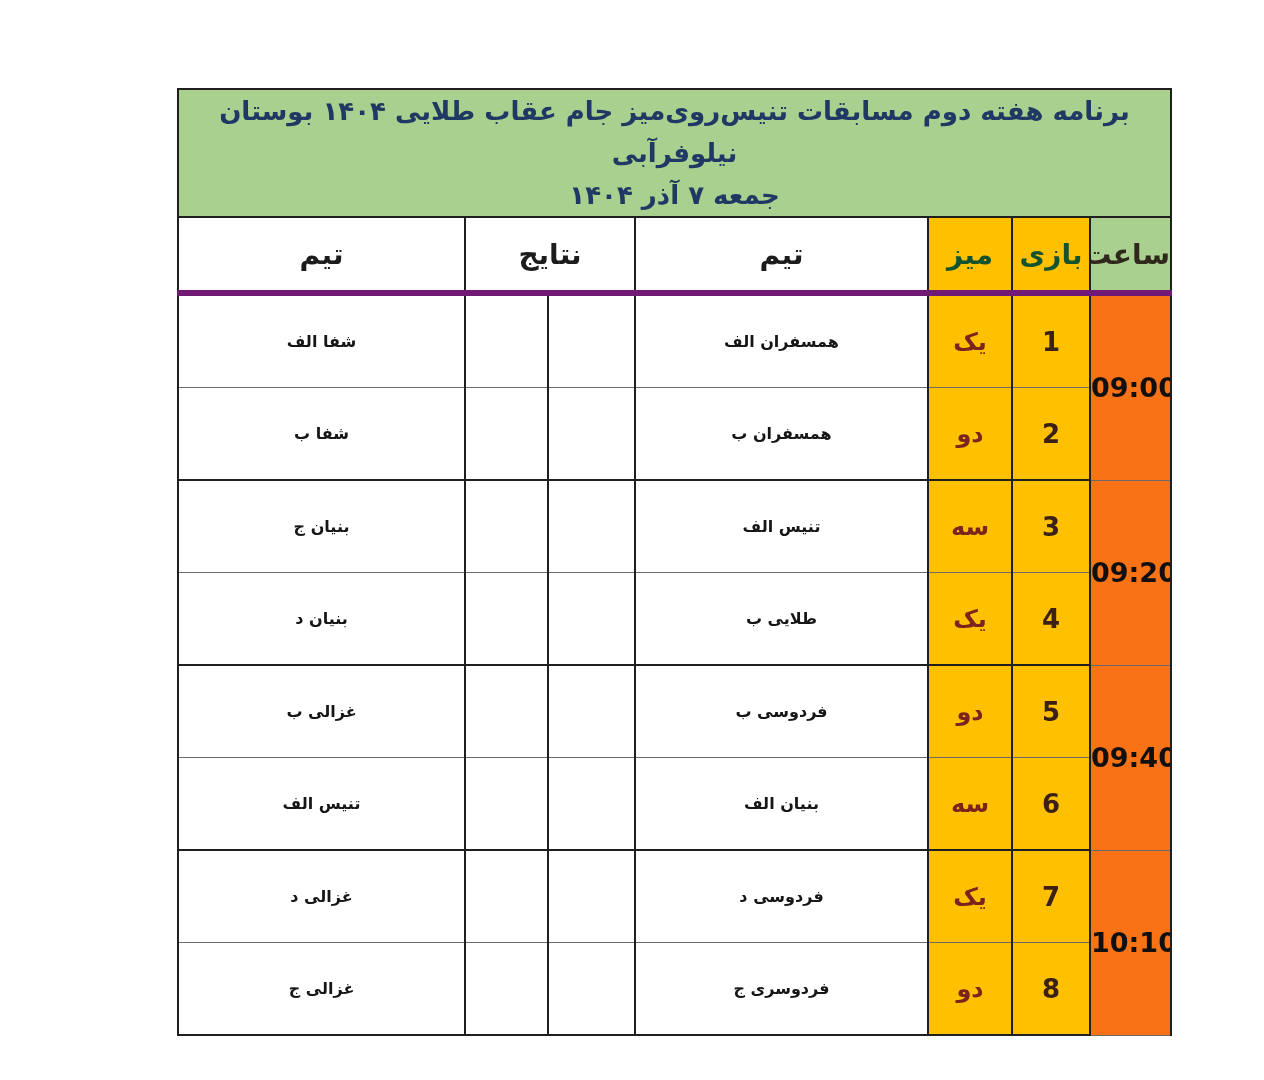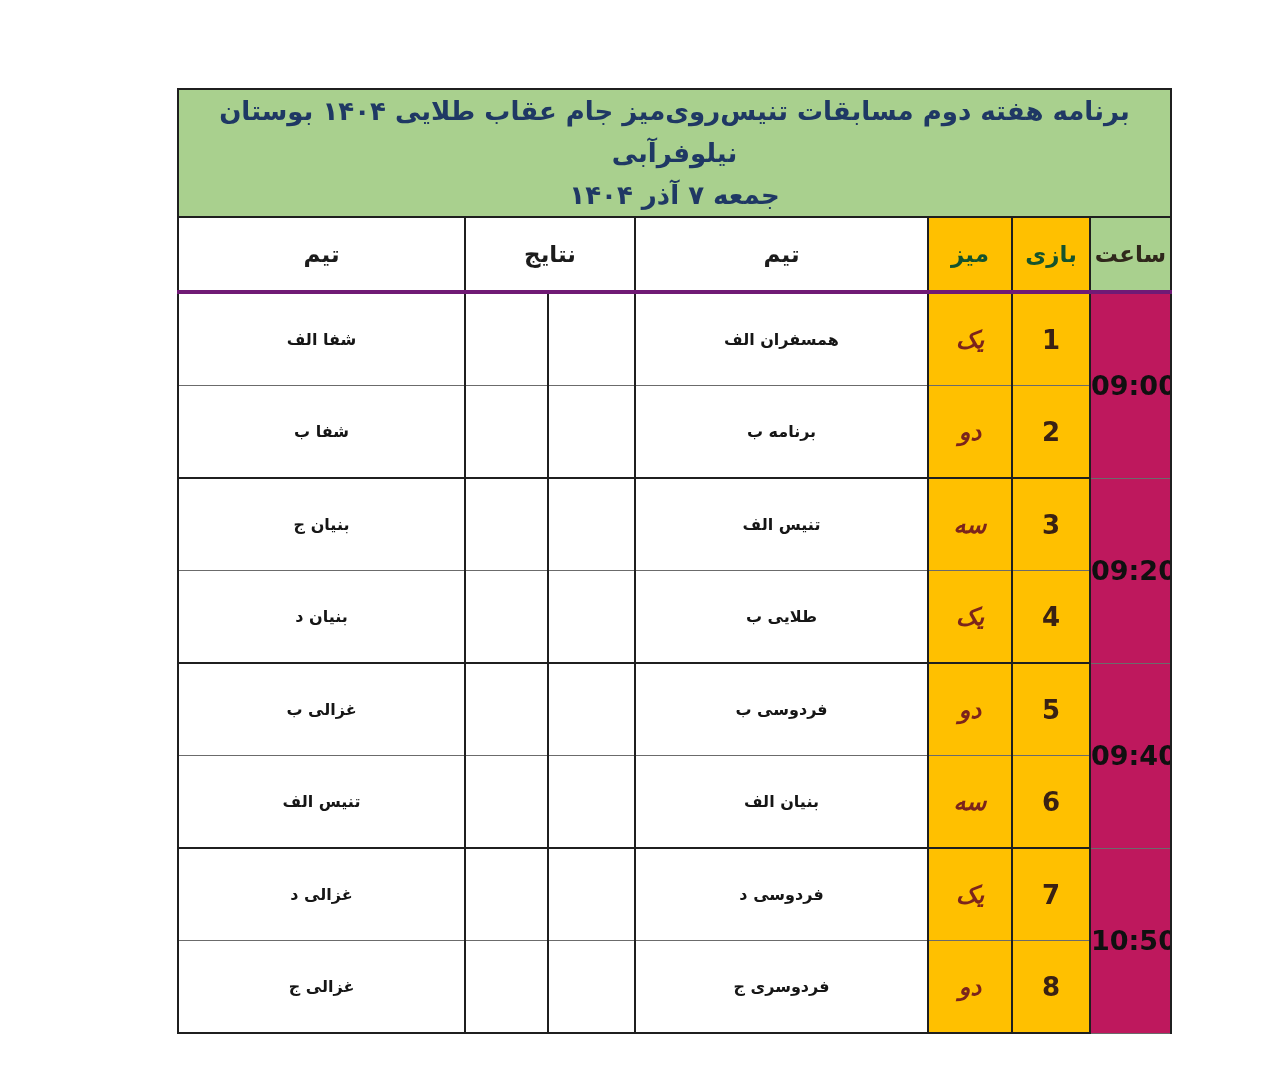--- a/index.html
+++ b/index.html
@@ -18,34 +18,34 @@
     padding:0;overflow:hidden;white-space:nowrap;
     vertical-align:middle;text-align:center;direction:rtl;
   }
   tr.outer-top td, tr.outer-top th{border-top:2px solid #1f1f1f;}
   .title-cell{
     background:#a9d08e;height:100px;border-bottom:2px solid #1f1f1f;
     color:#1f3864;font-weight:bold;font-size:26px;line-height:42px;
     text-align:center;white-space:normal;
   }
   .hdr td{
-    height:72px;background:#ffffff;font-weight:bold;font-size:23px;color:#1c1c1c;
-    border-bottom:4px solid #701a75;
+    height:72px;background:#ffffff;font-weight:bold;font-size:28px;color:#1c1c1c;
+    border-bottom:6px solid #701a75;
   }
   .hdr td.orange{background:#ffc000;color:#14532d;}
   .hdr td.green{background:#a9d08e;color:#30281c;text-align:center;}
   tbody td{height:91px;background:#ffffff;}
   tr.in-group td{border-bottom:1px solid #6b6b6b;}
   tr.group-end td{border-bottom:2px solid #1f1f1f;}
   td.team{font-weight:bold;font-size:16px;color:#161616;}
   td.result{background:#ffffff;}
-  td.orange-val{background:#ffc000;font-weight:bold;font-size:24px;color:#7b241c;font-style:italic;}
+  td.orange-val{background:#ffc000;font-weight:bold;font-size:24px;color:#7b241c;}
   td.orange-num{background:#ffc000;font-weight:bold;font-size:26px;color:#3a2113;}
   td.time-cell{
-    background:#be185d;font-weight:bold;font-size:27px;color:#101010;
+    background:#f97316;font-weight:bold;font-size:27px;color:#101010;
     border-bottom:2px solid #1f1f1f;direction:ltr;
     font-family:"DejaVu Sans",sans-serif;letter-spacing:0px;
   }
 </style>
 </head>
 <body>
 
 <div class="sheet">
 <table>
   <colgroup>
@@ -82,21 +82,21 @@
       <td class="result"></td>
       <td class="team">همسفران الف</td>
       <td class="orange-val">یک</td>
       <td class="orange-num">1</td>
       <td class="time-cell" rowspan="2">09:00</td>
     </tr>
     <tr class="group-end">
       <td class="team">شفا ب</td>
       <td class="result"></td>
       <td class="result"></td>
-      <td class="team">برنامه ب</td>
+      <td class="team">همسفران ب</td>
       <td class="orange-val">دو</td>
       <td class="orange-num">2</td>
     </tr>
 
     <tr class="in-group">
       <td class="team">بنیان ج</td>
       <td class="result"></td>
       <td class="result"></td>
       <td class="team">تنیس الف</td>
       <td class="orange-val">سه</td>
@@ -130,21 +130,21 @@
       <td class="orange-num">6</td>
     </tr>
 
     <tr class="in-group">
       <td class="team">غزالی د</td>
       <td class="result"></td>
       <td class="result"></td>
       <td class="team">فردوسی د</td>
       <td class="orange-val">یک</td>
       <td class="orange-num">7</td>
-      <td class="time-cell" rowspan="2">10:50</td>
+      <td class="time-cell" rowspan="2">10:10</td>
     </tr>
     <tr class="group-end">
       <td class="team">غزالی ج</td>
       <td class="result"></td>
       <td class="result"></td>
       <td class="team">فردوسری ج</td>
       <td class="orange-val">دو</td>
       <td class="orange-num">8</td>
     </tr>
   </tbody>

